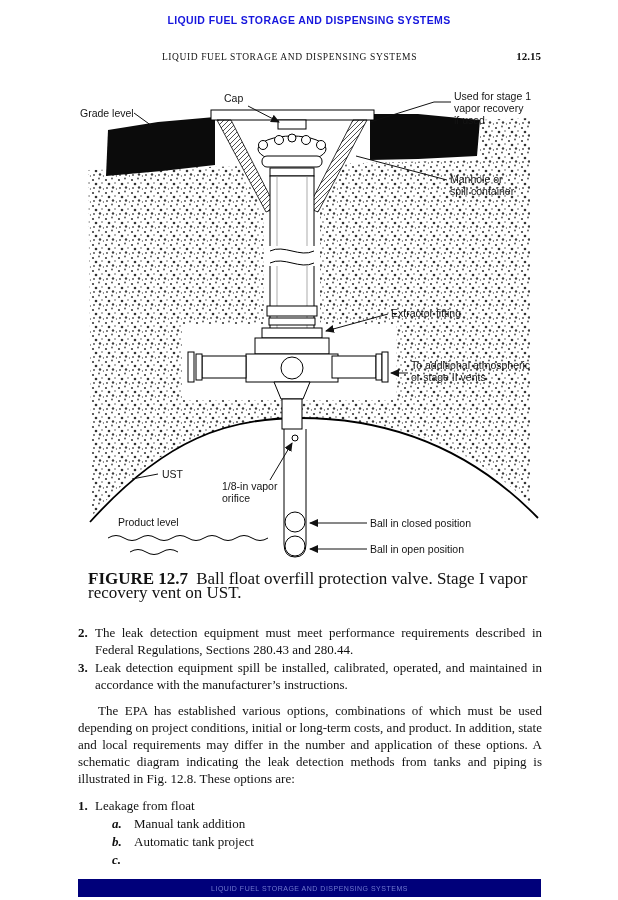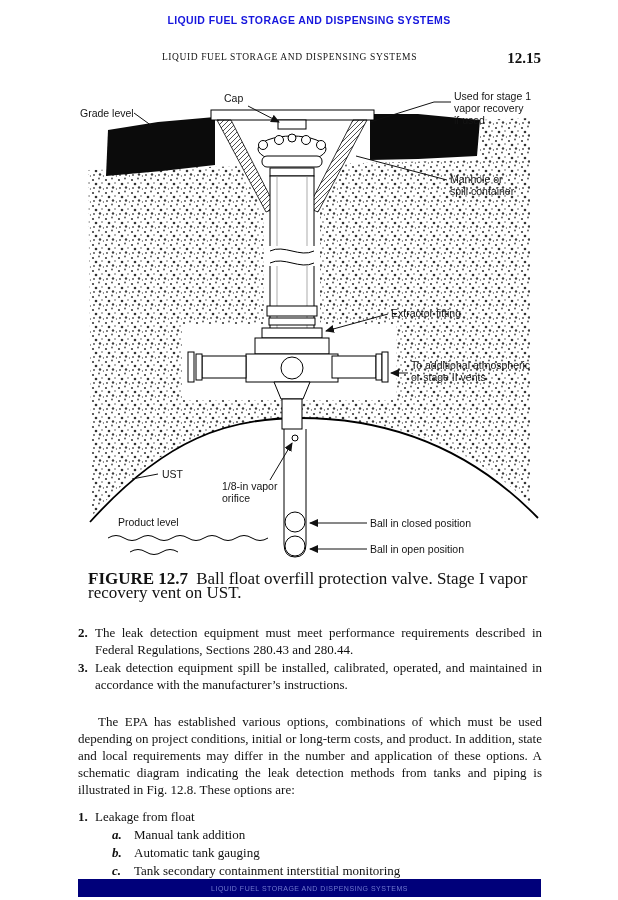--- a/index.html
+++ b/index.html
@@ -11,38 +11,38 @@
     position:absolute;top:14px;left:0;width:618px;text-align:center;
     font-family:"Liberation Sans", sans-serif;font-weight:bold;
     font-size:10.5px;letter-spacing:.4px;color:#1616dd;
   }
   .runhead{position:absolute;top:52px;left:78px;width:463px;height:14px;}
   .runhead .rtitle{
     position:absolute;left:0;right:40px;text-align:center;
     font-size:9.5px;letter-spacing:.6px;color:#141414;
   }
   .runhead .pagenum{
-    position:absolute;right:0;top:-2px;font-weight:bold;font-size:15px;
+    position:absolute;right:0;top:-2px;font-weight:bold;font-size:11px;
   }
   .diagram{position:absolute;left:78px;top:86px;width:462px;height:482px;}
   .diagram svg{display:block;}
   .dlabel{font-family:"Liberation Sans", sans-serif;font-size:10.5px;fill:#141414;}
   .caption{
     position:absolute;left:88px;top:572px;width:452px;
     font-size:17px;line-height:14px;
   }
   .caption .cl{font-weight:bold;margin-right:8px;}
   .bodytext{
     position:absolute;left:78px;top:624px;width:464px;
     font-size:13px;line-height:17px;
   }
   .li{display:flex;margin:0 0 1px 0;}
   .li .num{width:17px;font-weight:bold;flex:none;}
   .li .txt{flex:1;text-align:justify;font-family:Liberation Serif, serif;}
-  .para{margin-top:20px;text-align:justify;text-indent:20px;}
+  .para{margin-top:9px;text-align:justify;text-indent:20px;}
   .toplist{margin-top:10px;}
   .sub{display:flex;margin-left:34px;margin-top:1px;}
   .sub .let{width:22px;font-weight:bold;font-style:italic;flex:none;}
   .footerbar{
     position:absolute;left:78px;top:879px;width:463px;height:18px;
     background:#00007a;display:flex;align-items:center;justify-content:center;
   }
   .footerbar .ftext{
     font-family:"Liberation Sans", sans-serif;font-size:7px;
     letter-spacing:.5px;color:#7079cf;
@@ -197,23 +197,22 @@
   <div class="li toplist">
     <span class="num">1.</span>
     <span class="txt">Leakage from float</span>
   </div>
   <div class="sub">
     <span class="let">a.</span>
     <span>Manual tank addition</span>
   </div>
   <div class="sub">
     <span class="let">b.</span>
-    <span>Automatic tank gauging</span>
+    <span>Automatic tank project</span>
   </div>
   <div class="sub">
     <span class="let">c.</span>
-    <span>Tank secondary containment interstitial monitoring</span>
   </div>
 </div>
 
 <div class="footerbar">
   <span class="ftext">LIQUID FUEL STORAGE AND DISPENSING SYSTEMS</span>
 </div>
 
 </body></html>

